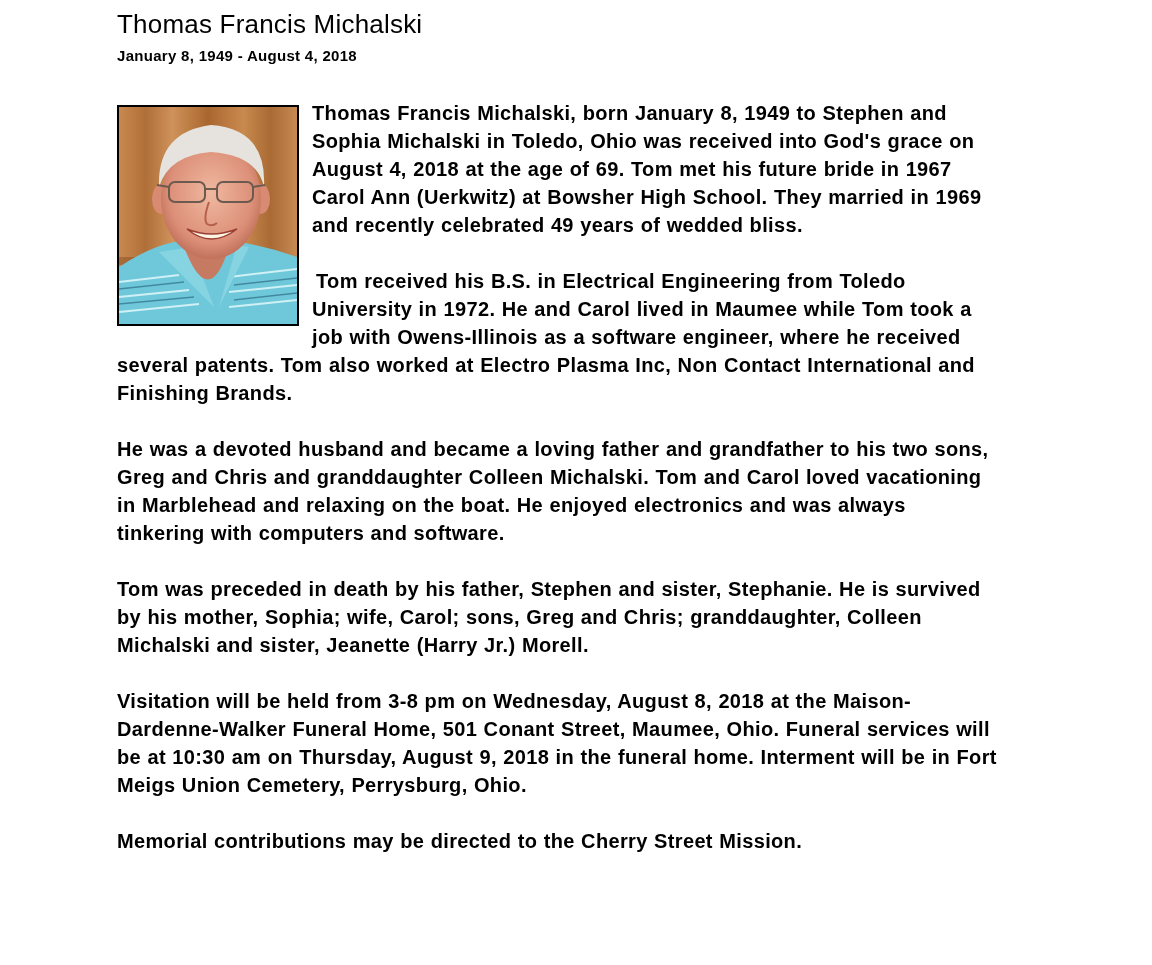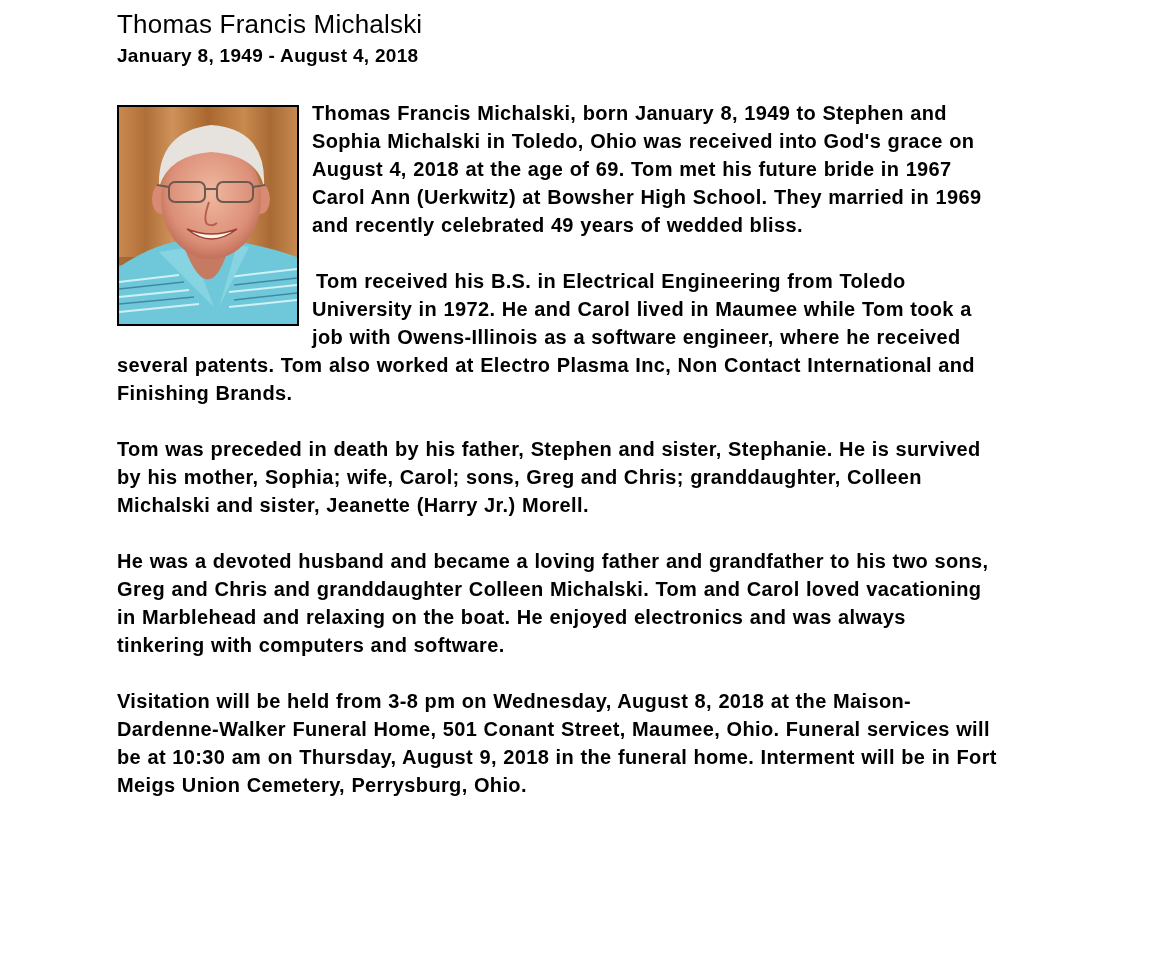--- a/index.html
+++ b/index.html
@@ -24,21 +24,21 @@
       font-weight: normal;
       letter-spacing: 0.2px;
       line-height: 32px;
       white-space: nowrap;
     }
     .dates {
       position: absolute;
       left: 117px;
       top: 43px;
       margin: 0;
-      font-size: 19px;
+      font-size: 15px;
       font-weight: bold;
       line-height: 26px;
       white-space: nowrap;
       letter-spacing: 0.3px;
     }
     .body-text {
       position: absolute;
       left: 117px;
       top: 99px;
       width: 880px;
@@ -135,16 +135,17 @@
       </g>
 
       <path d="M90 95 Q84 112 88 117 Q93 120 98 116" fill="none" stroke="#b5604c" stroke-width="2"></path>
 
       <path d="M68 122 Q92 142 118 122 Q92 132 68 122 Z" fill="#fbf5e4" stroke="#9b3e33" stroke-width="1.5"></path>
     </svg>
   </div>
 
   <p class="para para-first">Thomas Francis Michalski, born January 8, 1949 to Stephen and Sophia Michalski in Toledo, Ohio was received into God's grace on August 4, 2018 at the age of 69. Tom met his future bride in 1967 Carol Ann (Uerkwitz) at Bowsher High School. They married in 1969 and recently celebrated 49 years of wedded bliss.</p>
   <p class="para para-second">Tom received his B.S. in Electrical Engineering from Toledo University in 1972. He and Carol lived in Maumee while Tom took a job with Owens-Illinois as a software engineer, where he received several patents. Tom also worked at Electro Plasma Inc, Non Contact International and Finishing Brands.</p>
+  <p class="para">He was a devoted husband and became a loving father and grandfather to his two sons, Greg and Chris and granddaughter Colleen Michalski. Tom and Carol loved vacationing in Marblehead and relaxing on the boat. He enjoyed electronics and was always tinkering with computers and software.</p>
   <p class="para">Tom was preceded in death by his father, Stephen and sister, Stephanie. He is survived by his mother, Sophia; wife, Carol; sons, Greg and Chris; granddaughter, Colleen Michalski and sister, Jeanette (Harry Jr.) Morell.</p>
-  <p class="para">He was a devoted husband and became a loving father and grandfather to his two sons, Greg and Chris and granddaughter Colleen Michalski. Tom and Carol loved vacationing in Marblehead and relaxing on the boat. He enjoyed electronics and was always tinkering with computers and software.</p>
   <p class="para">Visitation will be held from 3-8 pm on Wednesday, August 8, 2018 at the Maison-Dardenne-Walker Funeral Home, 501 Conant Street, Maumee, Ohio. Funeral services will be at 10:30 am on Thursday, August 9, 2018 in the funeral home. Interment will be in Fort Meigs Union Cemetery, Perrysburg, Ohio.</p>
+  <p class="para">Memorial contributions may be directed to the Cherry Street Mission.</p>
 </div>
 
 </body></html>

